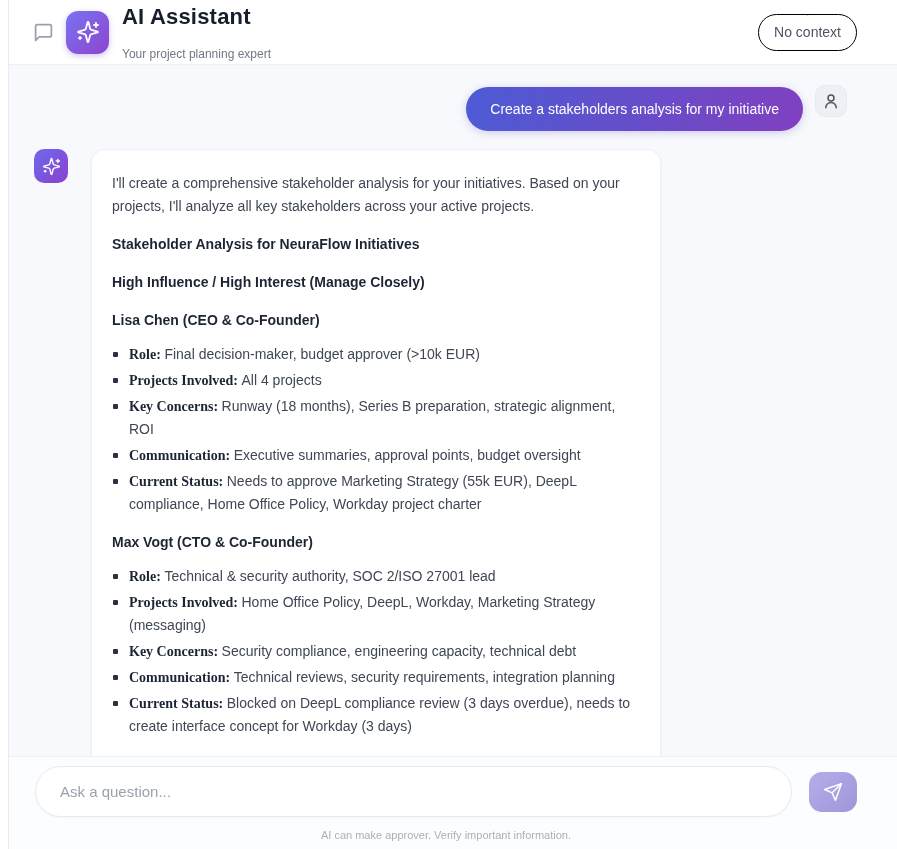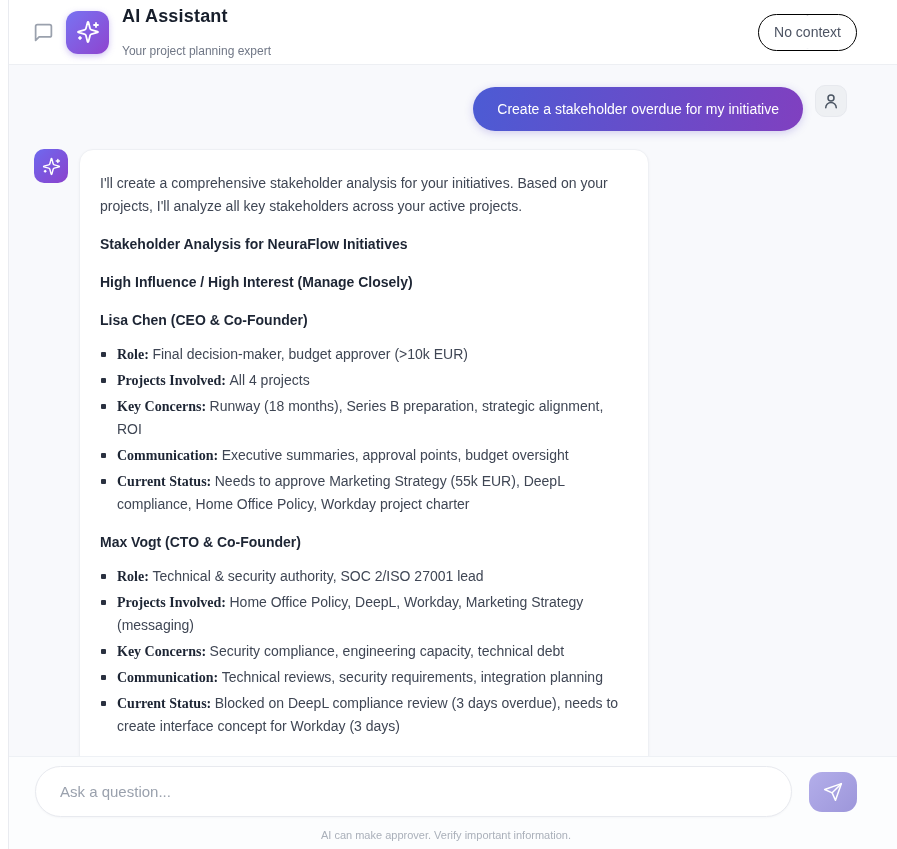--- a/index.html
+++ b/index.html
@@ -23,21 +23,21 @@
   }
   .chat-toggle { color:#9aa1ad; display:flex; margin-right:12px; cursor:pointer; }
   .brand-avatar {
     width:43px; height:43px; border-radius:12px; flex:none;
     background:linear-gradient(135deg,#7873f2 0%, #8f44cf 100%);
     display:flex; align-items:center; justify-content:center; color:#fff;
     box-shadow:0 2px 6px rgba(120,90,220,.35);
   }
   .brand-avatar svg { width:24px; height:24px; }
   .titles { margin-left:13px; }
-  .title { font-size:18px; font-weight:700; color:#171e2b; letter-spacing:.2px; }
+  .title { font-size:22px; font-weight:700; color:#171e2b; letter-spacing:.2px; }
   .subtitle { font-size:12px; color:#707786; margin-top:17px; }
   .spacer { flex:1; }
   .context-btn {
     display:flex; align-items:center; gap:8px;
     height:37px; padding:0 15px; background:#fff;
     border:1px solid #000000; border-radius:19px;
     font-size:14px; color:#4d5463; cursor:pointer;
     font-family:"Liberation Sans", sans-serif;
     flex-direction:column;
   }
@@ -53,21 +53,21 @@
     background:linear-gradient(100deg,#4c5bd4 0%, #8040c0 100%);
     color:#fff; font-size:14px; line-height:20px;
     padding:12px 24px; border-radius:24px;
     box-shadow:0 2px 8px rgba(90,70,200,.25);
   }
   .user-avatar {
     width:32px; height:32px; border-radius:10px; background:#eef0f3;
     border:1px solid #e7e9ee; color:#4b5563; flex:none;
     display:flex; align-items:center; justify-content:center; margin-top:-2px;
   }
-  .ai-row { display:flex; align-items:flex-start; gap:11px; margin-top:18px; }
+  .ai-row { display:flex; align-items:flex-start; gap:23px; margin-top:18px; }
   .ai-avatar {
     width:34px; height:34px; border-radius:10px; flex:none;
     background:linear-gradient(135deg,#6e69ee 0%, #8b41cc 100%);
     display:flex; align-items:center; justify-content:center; color:#fff;
   }
   .ai-avatar svg { width:19px; height:19px; }
   .ai-card {
     width:570px; background:#ffffff; border:1px solid #eef0f4;
     border-radius:14px; padding:16px 20px 24px;
     box-shadow:0 1px 3px rgba(25,35,60,.04);
@@ -140,21 +140,21 @@
           </svg>
         <span>No context</span>
         <svg width="15" height="15" viewBox="0 0 24 24" fill="none" stroke="#8a919e" stroke-width="2" stroke-linecap="round" stroke-linejoin="round">
             <path d="m6 9 6 6 6-6"></path>
           </svg>
       </button>
     </div>
 
     <div class="chat">
       <div class="user-row">
-        <div class="user-bubble">Create a stakeholder overdue for my initiative</div>
+        <div class="user-bubble">Create a stakeholders analysis for my initiative</div>
         <div class="user-avatar">
           <svg width="18" height="18" viewBox="0 0 24 24" fill="none" stroke="currentColor" stroke-width="2" stroke-linecap="round" stroke-linejoin="round">
               <circle cx="12" cy="8" r="4"></circle>
               <path d="M19 21a7 7 0 0 0-14 0"></path>
             </svg>
         </div>
       </div>
 
       <div class="ai-row">
         <div class="ai-avatar">

